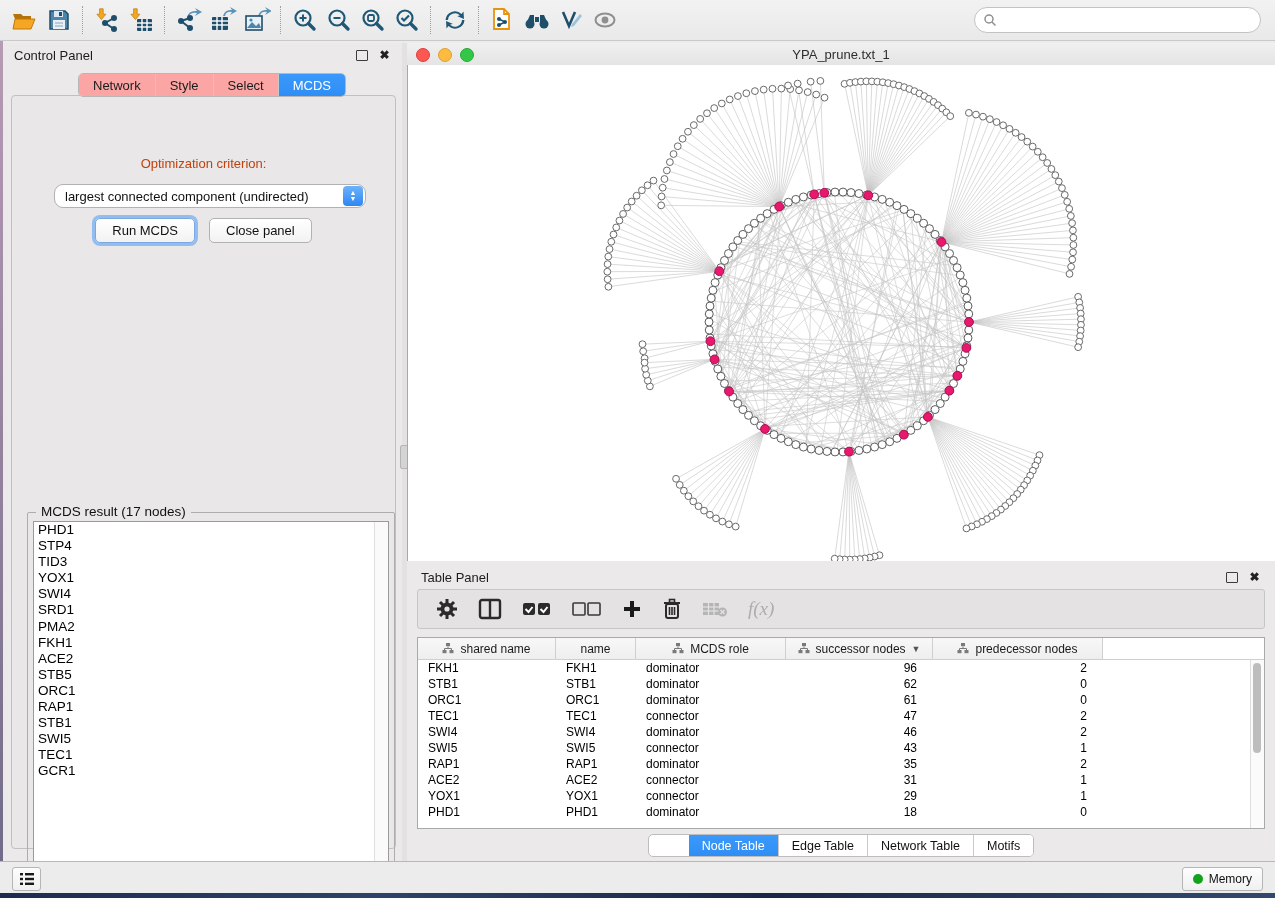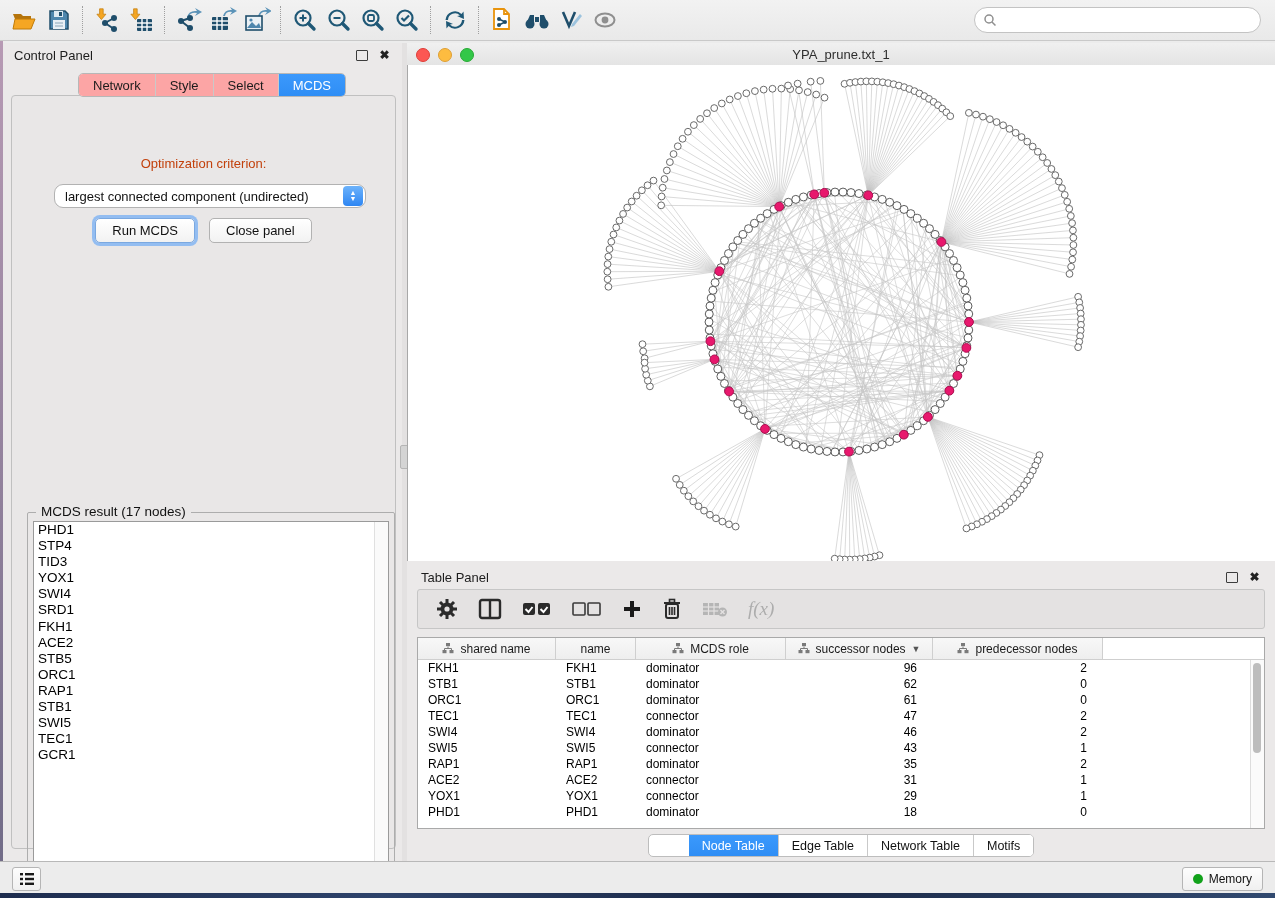--- a/index.html
+++ b/index.html
@@ -296,20 +296,21 @@
       <div class="fieldset">
         <div class="legend">MCDS result (17 nodes)</div>
         <div class="mcds-list" id="mcds-list">
           <div class="sb"></div>
         <div class="list-item">PHD1</div>
             <div class="list-item">STP4</div>
             <div class="list-item">TID3</div>
             <div class="list-item">YOX1</div>
             <div class="list-item">SWI4</div>
             <div class="list-item">SRD1</div>
+            <div class="list-item">PMA2</div>
             <div class="list-item">FKH1</div>
             <div class="list-item">ACE2</div>
             <div class="list-item">STB5</div>
             <div class="list-item">ORC1</div>
             <div class="list-item">RAP1</div>
             <div class="list-item">STB1</div>
             <div class="list-item">SWI5</div>
             <div class="list-item">TEC1</div>
             <div class="list-item">GCR1</div>
           </div>

